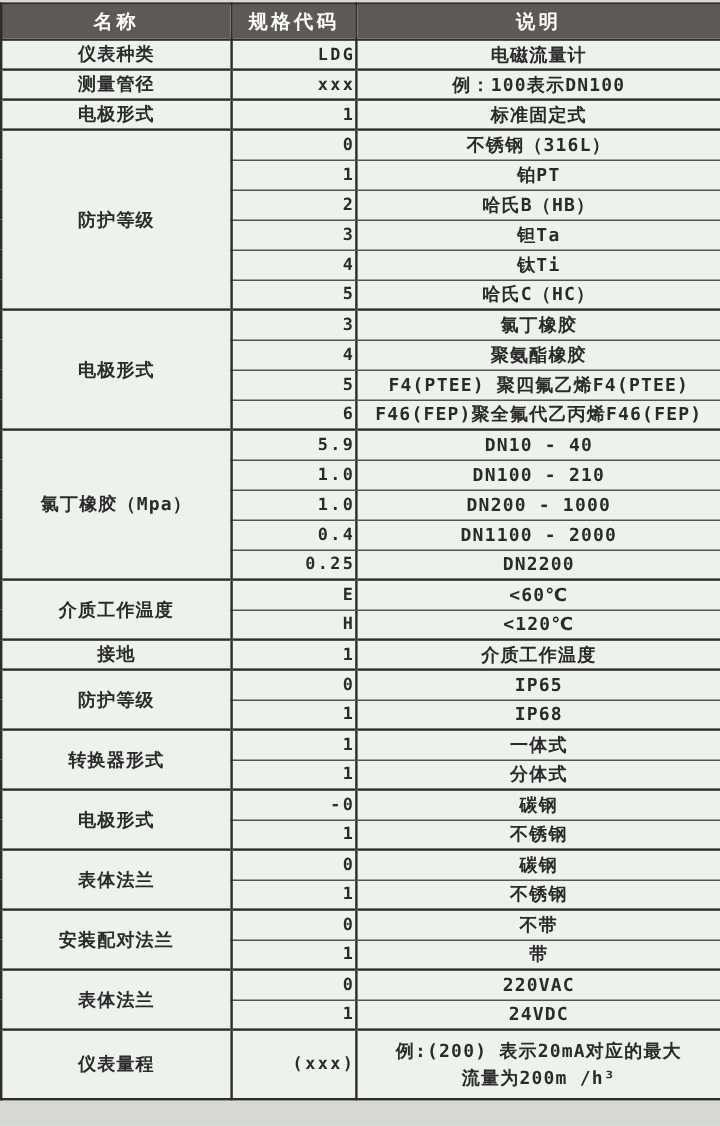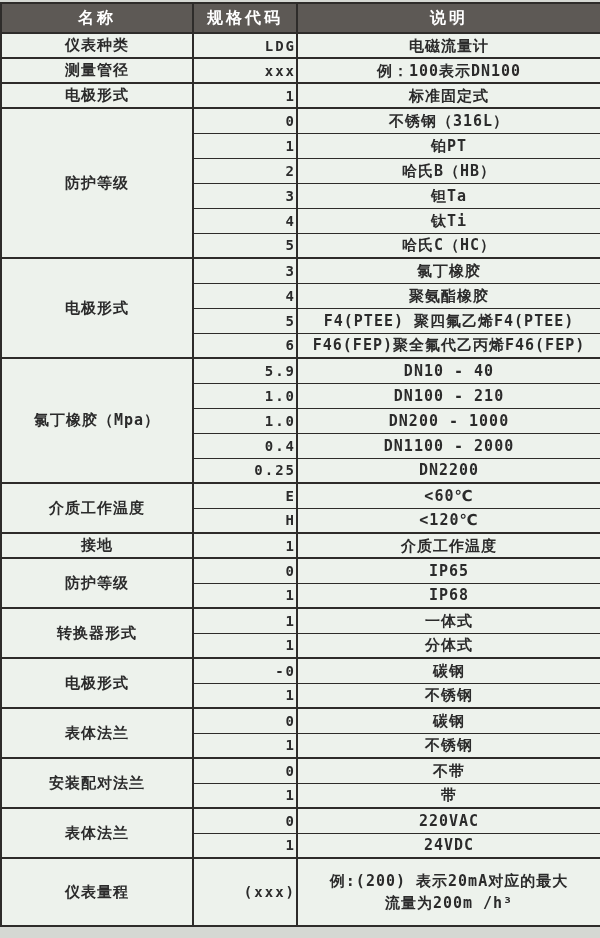--- a/index.html
+++ b/index.html
@@ -32,21 +32,21 @@
   th {
     background: #5d5955;
     color: #ffffff;
     font-size: 16px;
     font-weight: bold;
     letter-spacing: 3px;
     border-top-width: 2px;
     border-bottom-width: 2px;
   }
   tbody tr { height: 25px; }
-  tbody tr.tall { height: 68px; }
+  tbody tr.tall { height: 58px; }
   tbody tr.group-start td { border-top-width: 2px; }
   tbody tr:last-child td { border-bottom-width: 2px; }
   td.name-cell {
     font-size: 15px;
     font-weight: bold;
     letter-spacing: 1px;
   }
   td.code-cell {
     font-size: 14px;
     font-weight: bold;

